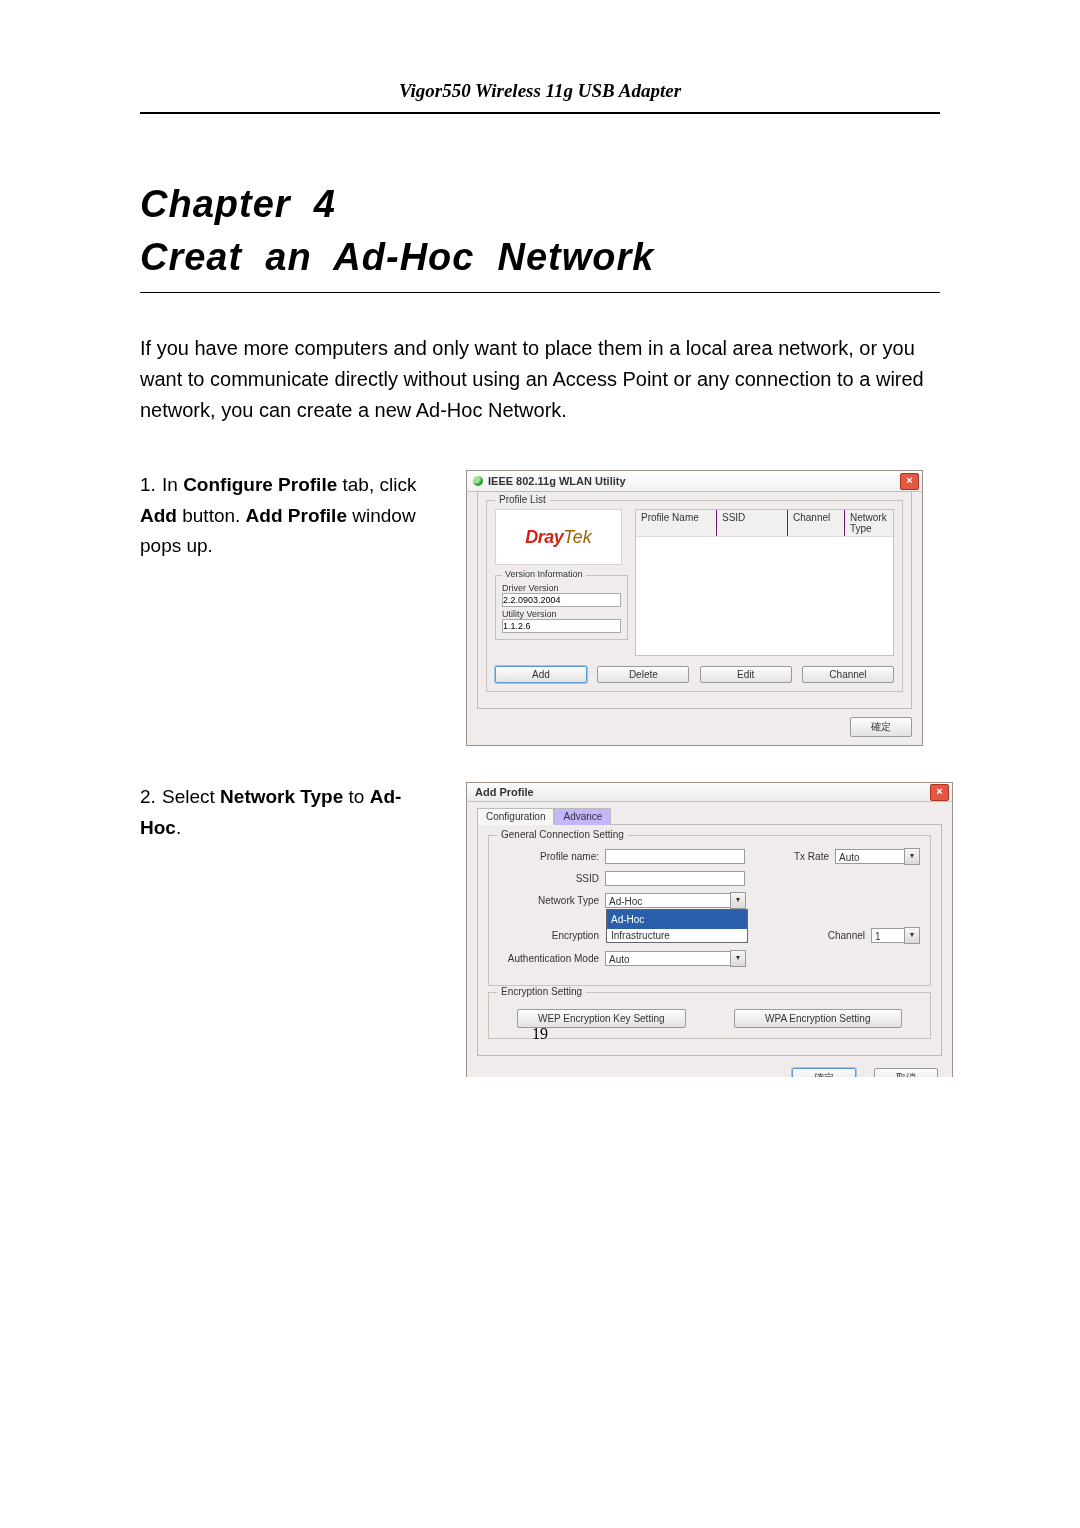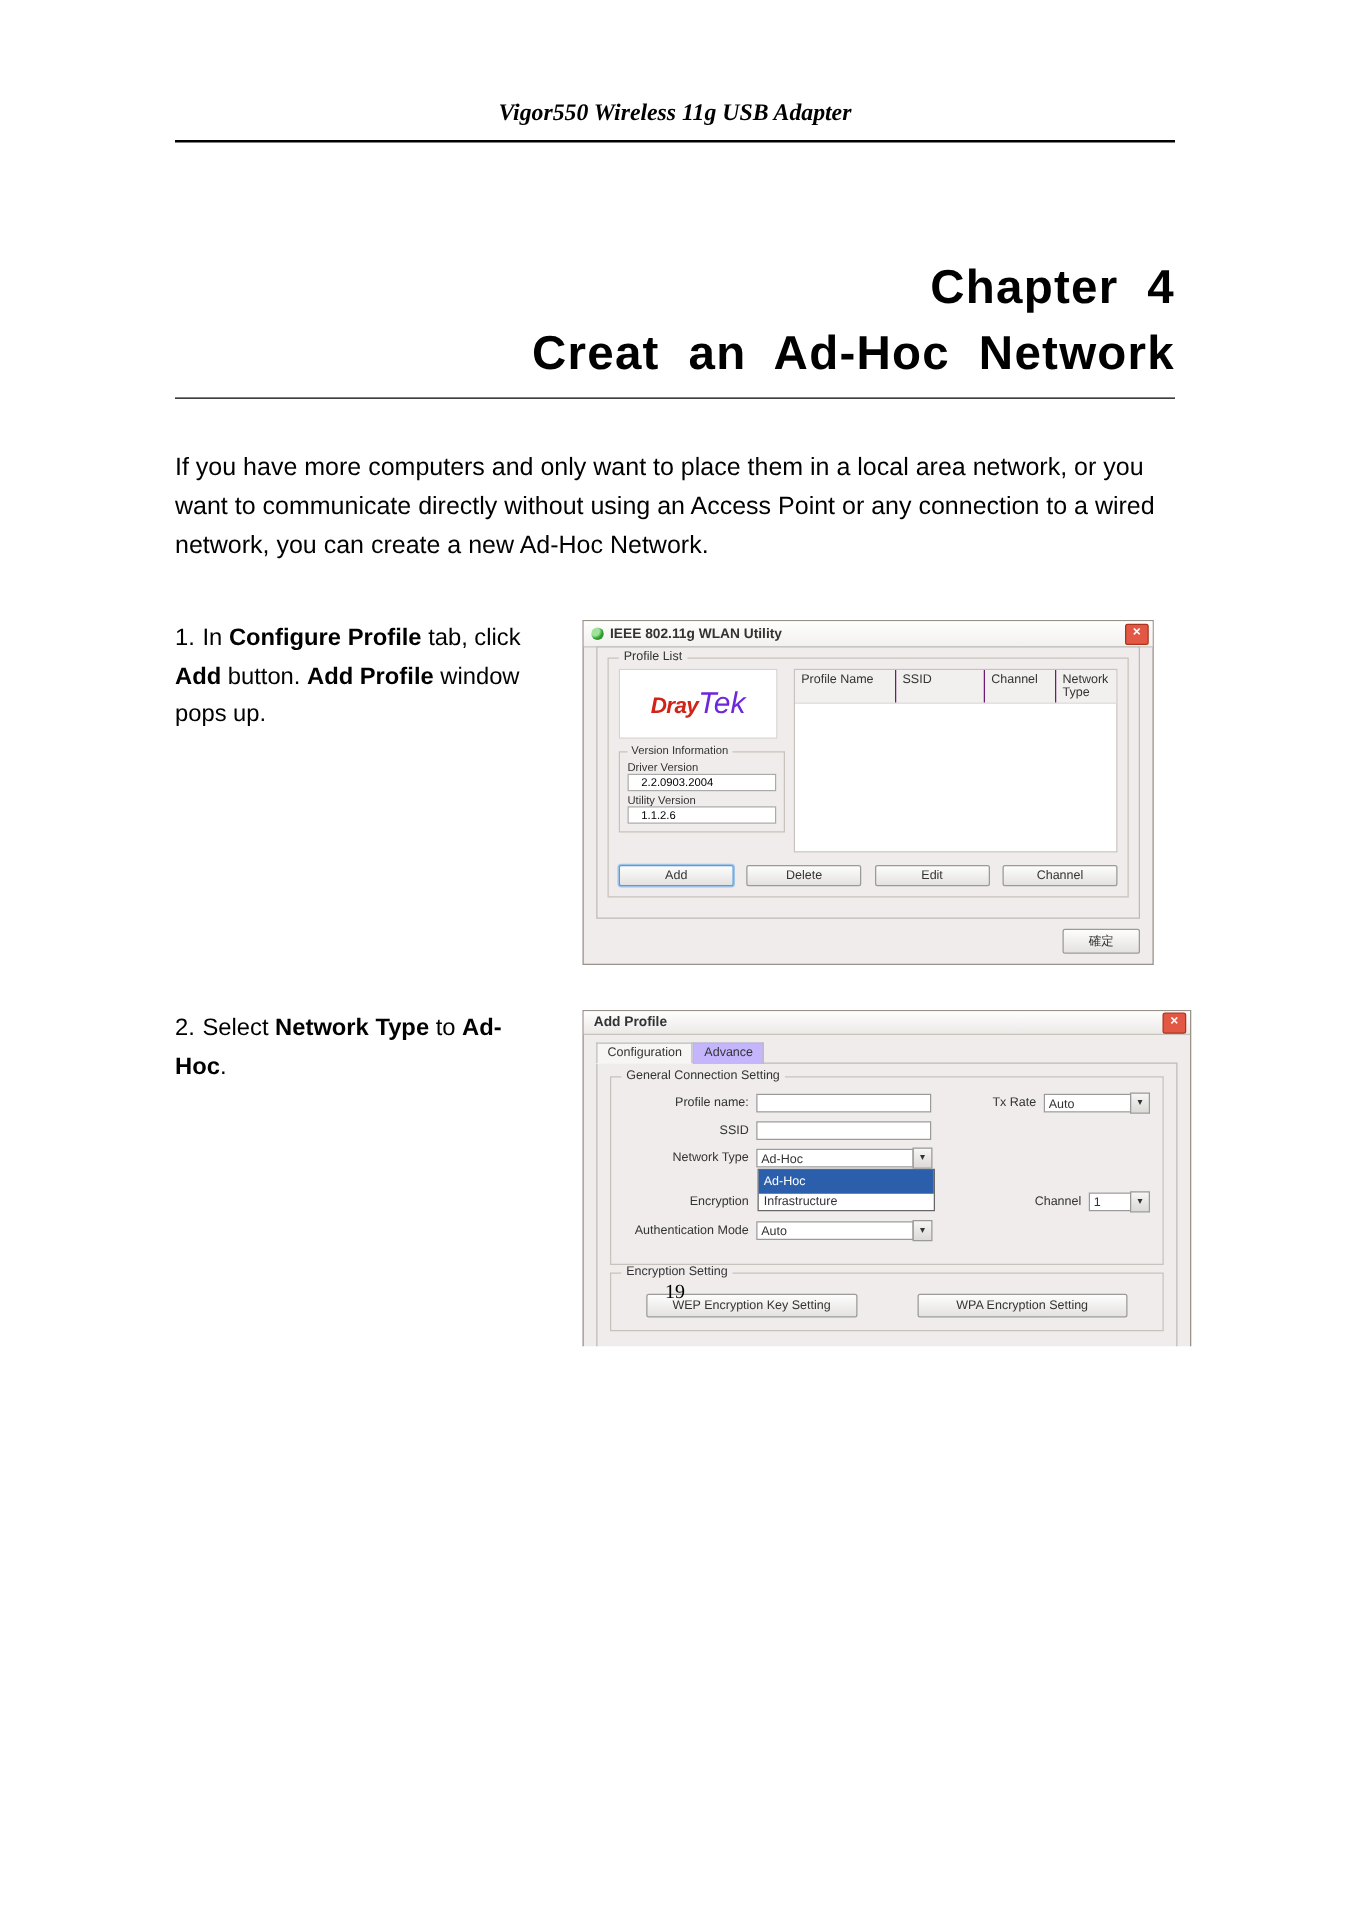--- a/index.html
+++ b/index.html
@@ -25,23 +25,23 @@
   }
   .rule {
     border: 0;
     border-top: 2px solid #000;
     margin: 0;
   }
   .rule.thin {
     border-top: 1px solid #000;
   }
   .chapter-heading {
-    text-align: right;
-    margin-top: 90px;
+    margin-top: 64px;
     margin-bottom: 8px;
+    font-style: italic;
   }
   .chapter-heading .ch-num,
   .chapter-heading .ch-title {
     font-family: Arial, Helvetica, sans-serif;
     font-weight: bold;
     font-size: 38px;
     line-height: 1.4;
     letter-spacing: 1px;
     white-space: pre;
   }
@@ -157,21 +157,21 @@
     width: 125px;
     height: 54px;
     border: 1px solid #d7d2cd;
     background: #fff;
     display: flex;
     align-items: center;
     justify-content: center;
     margin-bottom: 2px;
   }
   .logo-box .dray { color:#d12317; font-weight: bold; font-style: italic; font-size:18px; letter-spacing:-0.5px;}
-  .logo-box .tek { color:#6d28d9; font-style: italic; font-size:24px; }
+  .logo-box .tek { color:#a16207; font-style: italic; font-size:18px; }
   .ver-block {
     border: 1px solid #c8c2bc;
     padding: 5px 6px 6px 6px;
     margin-top: 10px;
     position: relative;
   }
   .ver-block .vb-title {
     position: absolute;
     top: -7px; left: 6px;
     background: #efeceb;
@@ -179,21 +179,21 @@
     font-size: 9px;
   }
   .ver-block .vlabel { font-size: 9px; margin-top: 2px; }
   .ver-block input {
     width: 100%;
     box-sizing: border-box;
     font-size: 9px;
     height: 14px;
     border: 1px solid #aaa;
     background: #fff;
-    padding: 0 10px;
+    padding: 0 0;
   }
   .list-area {
     margin-left: 140px;
     height: 145px;
     border: 1px solid #c8c2bc;
     background: #fff;
     position: relative;
   }
   .list-head {
     display: flex;

